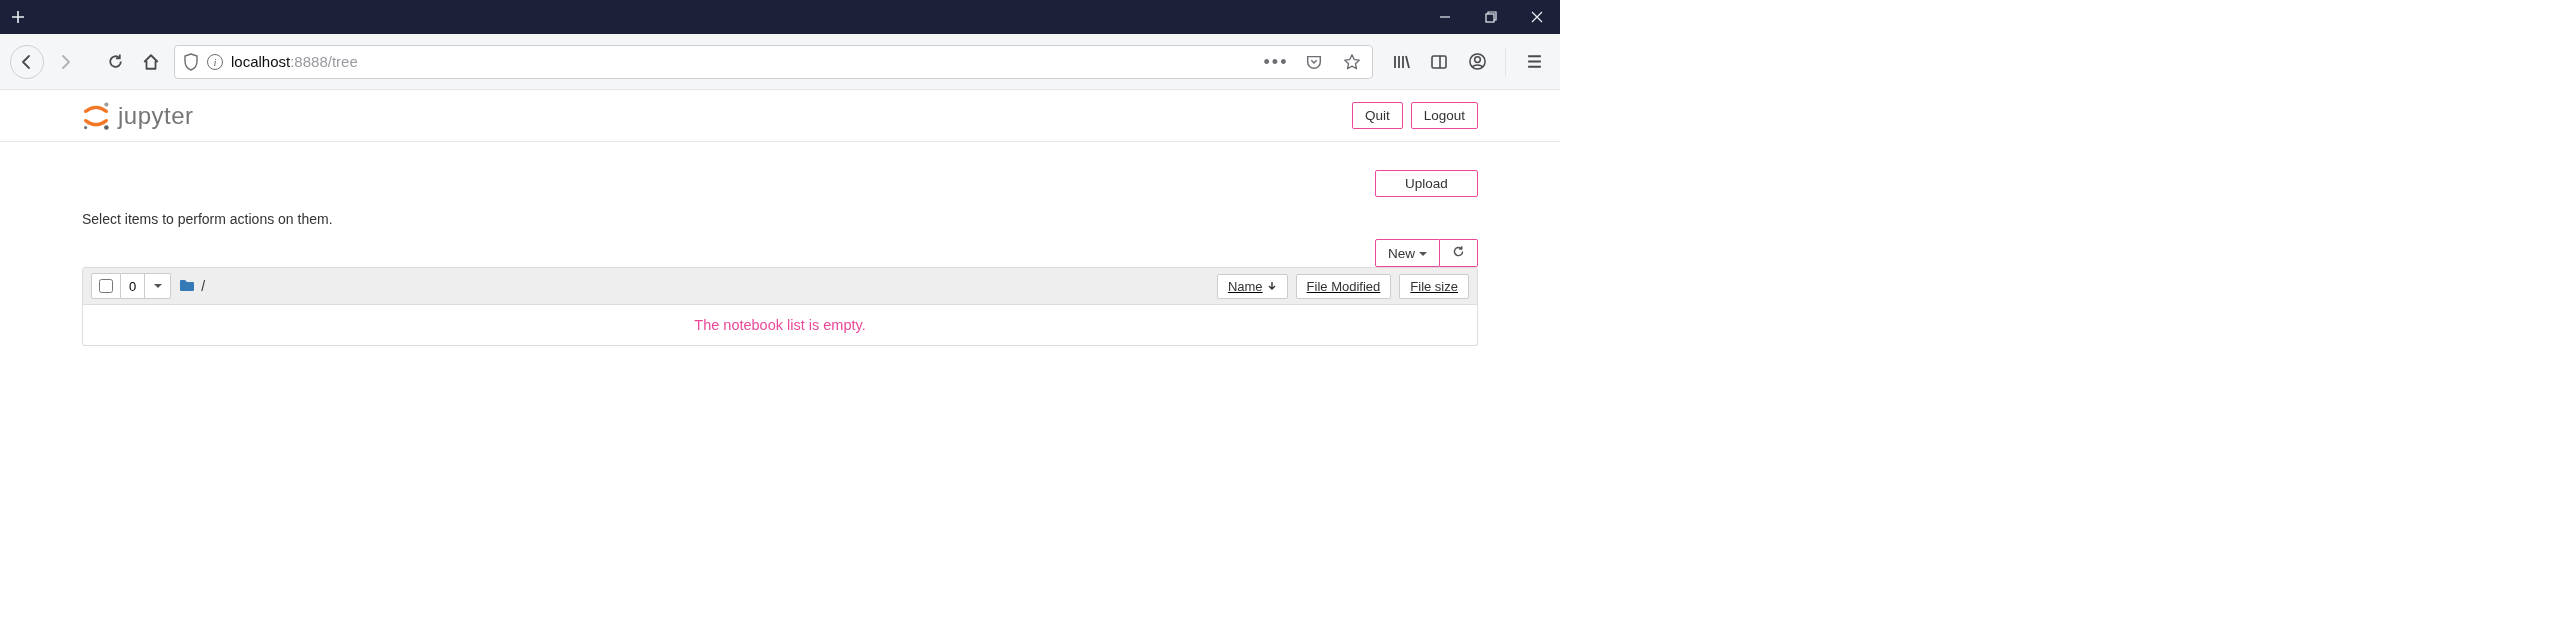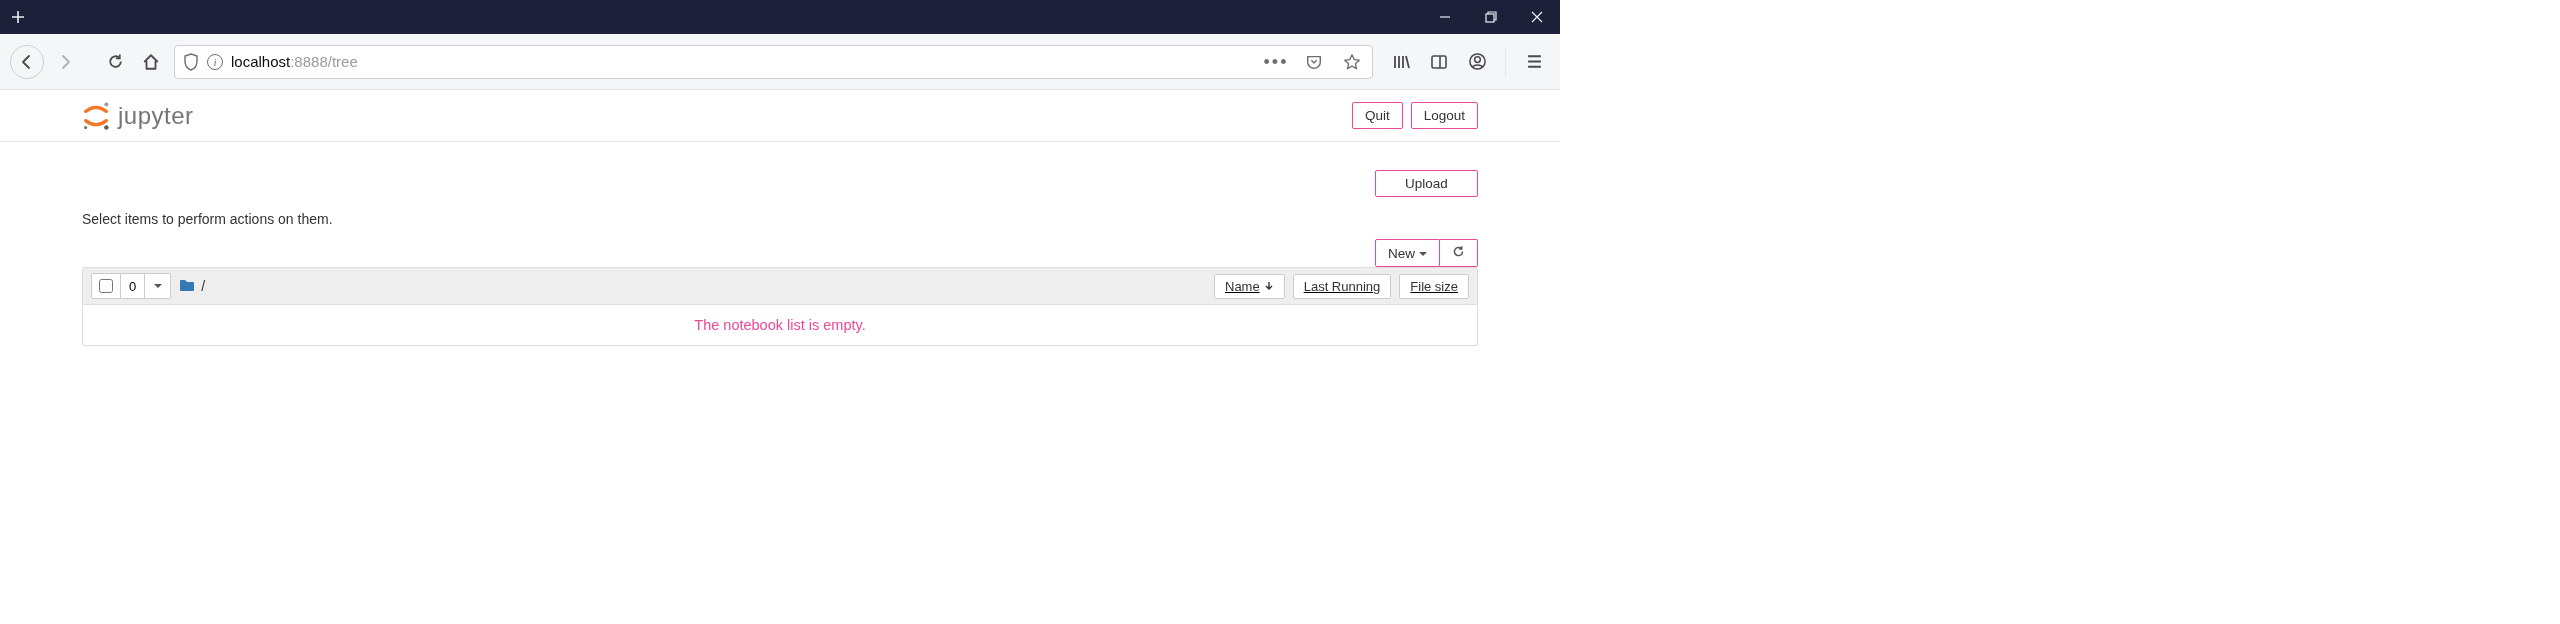--- a/index.html
+++ b/index.html
@@ -261,20 +261,20 @@
         </span>
         <span>/</span>
       </span>
       <div class="col-heads">
         <button class="col-btn">
           <span>Name</span>
           <svg width="10" height="10" viewBox="0 0 10 10">
               <path d="M5 1 V8 M2 5 L5 8 L8 5" stroke="#333" stroke-width="1.4" fill="none"></path>
             </svg>
         </button>
-        <button class="col-btn">Last Running</button>
+        <button class="col-btn">File Modified</button>
         <button class="col-btn">File size</button>
       </div>
     </div>
 
     <div class="empty-row">The notebook list is empty.</div>
   </div>
 </div>
 
 </body></html>

